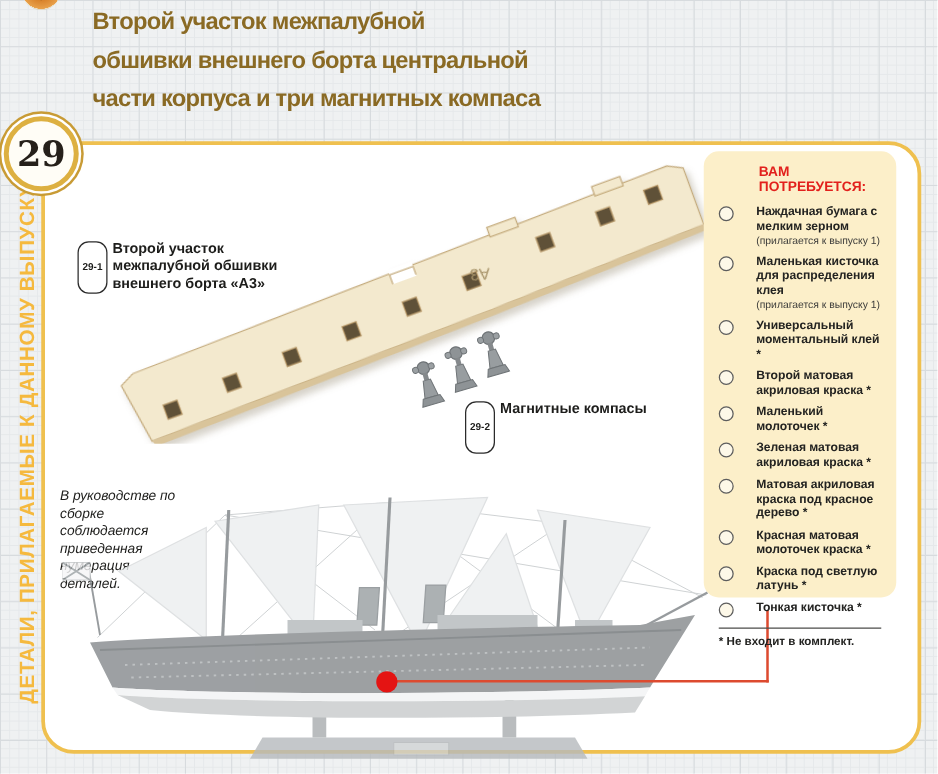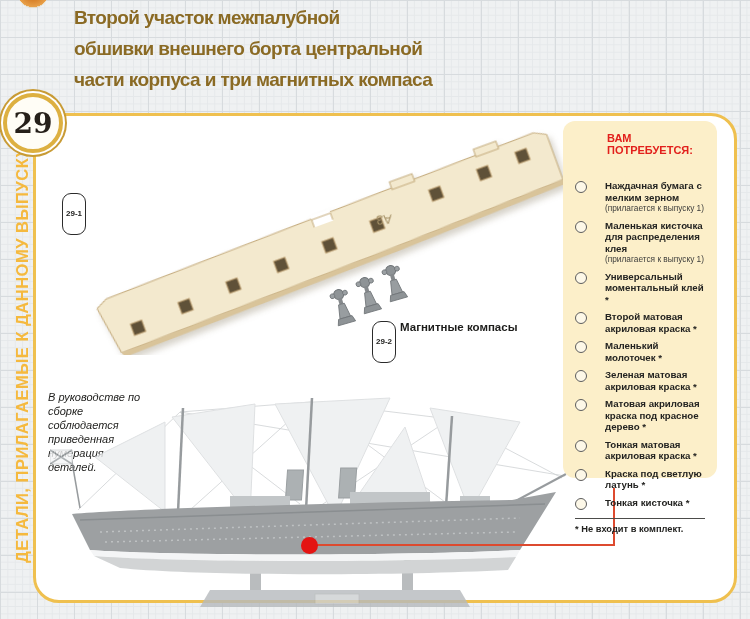--- a/index.html
+++ b/index.html
@@ -23,21 +23,21 @@
     display:flex;align-items:center;justify-content:center;
     font-family:"DejaVu Serif","Liberation Serif",serif;font-weight:bold;font-size:28px;color:#26201a;z-index:5;}
   .side-ribbon{position:absolute;left:13px;top:563px;width:400px;transform:rotate(-90deg);transform-origin:0 0;
     font-size:16.5px;font-weight:bold;color:#f5b93e;letter-spacing:0.5px;white-space:nowrap;}
   .part-label{position:absolute;display:flex;gap:4px;align-items:flex-start;font-size:11.5px;line-height:14px;font-weight:bold;color:#1d1d1b;}
   .code-badge{flex:0 0 auto;border:1px solid #2b2b2b;border-radius:9px;padding:14px 3px;height:12px;line-height:12px;
     font-size:8px;font-weight:bold;color:#1d1d1b;background:#fff;margin-top:1px;}
   .note-italic{position:absolute;left:48px;top:390px;width:94px;font-style:italic;font-size:11px;line-height:14px;color:#1d1d1b;}
   .req{position:absolute;left:563px;top:121px;width:154px;height:357px;box-sizing:border-box;
     background:#fcefc9;border-radius:12px;padding:11px 8px 8px 12px;}
-  .req-header{font-size:11px;font-weight:bold;color:#e2201c;margin-bottom:24px;padding-left:32px;}
+  .req-header{font-size:11px;font-weight:bold;color:#e2201c;margin-bottom:8px;padding-left:32px;}
   .req-item{display:flex;gap:18px;margin-bottom:6px;}
   .req-bullet{flex:0 0 auto;width:10px;height:10px;border-radius:50%;border:1.2px solid #5d5d5d;background:#fdf8e8;margin-top:1px;}
   .req-text{width:130px;font-size:9.7px;line-height:11.5px;font-weight:bold;color:#232321;}
   .req-note{font-size:8.3px;line-height:9.5px;font-weight:normal;color:#3c3c3a;margin-top:1px;}
   .req-divider{border:none;border-top:1px solid #4c4c4a;margin:8px 4px 5px 0;}
   .req-footnote{font-size:9.3px;font-weight:bold;color:#232321;}
   .callout{position:absolute;left:623px;top:483px;width:106px;font-size:11.5px;line-height:14px;color:#232321;}
   .hline{position:absolute;left:310px;top:544px;width:305px;height:2px;background:#dd4a2f;}
   .vline{position:absolute;left:613px;top:488px;width:2px;height:58px;background:#dd4a2f;}
   .dot{position:absolute;left:301px;top:537px;width:17px;height:17px;border-radius:50%;background:#e41413;}
@@ -83,20 +83,21 @@
         <rect x="352" y="8" width="12" height="12"></rect>
         <rect x="404" y="5" width="12" height="12"></rect>
         <rect x="446" y="2" width="12" height="12"></rect>
       </g>
       <text x="308" y="26" transform="rotate(195 308 22)" font-size="13" fill="#a8946a" font-family="Liberation Sans, sans-serif">А3</text>
     </g>
   </svg>
 
   <div class="part-label" style="left:62px;top:192px;width:190px;">
     <span class="code-badge">29-1</span>
+    <span style="width:168px;">Второй участок межпалубной обшивки внешнего борта «А3»</span>
   </div>
 
   <svg style="left:322px;top:258px;" width="100" height="80" viewBox="0 0 100 80">
     <defs>
       <g id="compass">
         <circle cx="12" cy="6" r="5" fill="#8e9396" stroke="#6f7477" stroke-width="1"></circle>
         <circle cx="5.5" cy="6" r="2.4" fill="#9ba0a3" stroke="#6f7477" stroke-width="0.8"></circle>
         <circle cx="18.5" cy="6" r="2.4" fill="#9ba0a3" stroke="#6f7477" stroke-width="0.8"></circle>
         <rect x="10" y="10" width="4" height="6" fill="#85898c"></rect>
         <polygon points="9,16 15,16 17.5,30 6.5,30" fill="#989da0" stroke="#6f7477" stroke-width="0.8"></polygon>
@@ -209,21 +210,21 @@
     <div class="req-item">
       <span class="req-bullet"></span>
       <div class="req-text"><span>Зеленая матовая акриловая краска *</span></div>
     </div>
     <div class="req-item">
       <span class="req-bullet"></span>
       <div class="req-text"><span>Матовая акриловая краска под красное дерево *</span></div>
     </div>
     <div class="req-item">
       <span class="req-bullet"></span>
-      <div class="req-text"><span>Тонкая матовая акриловая краска *</span></div>
+      <div class="req-text"><span>Красная матовая молоточек краска *</span></div>
     </div>
     <div class="req-item">
       <span class="req-bullet"></span>
       <div class="req-text"><span>Краска под светлую латунь *</span></div>
     </div>
     <div class="req-item">
       <span class="req-bullet"></span>
       <div class="req-text"><span>Тонкая кисточка *</span></div>
     </div>
 

